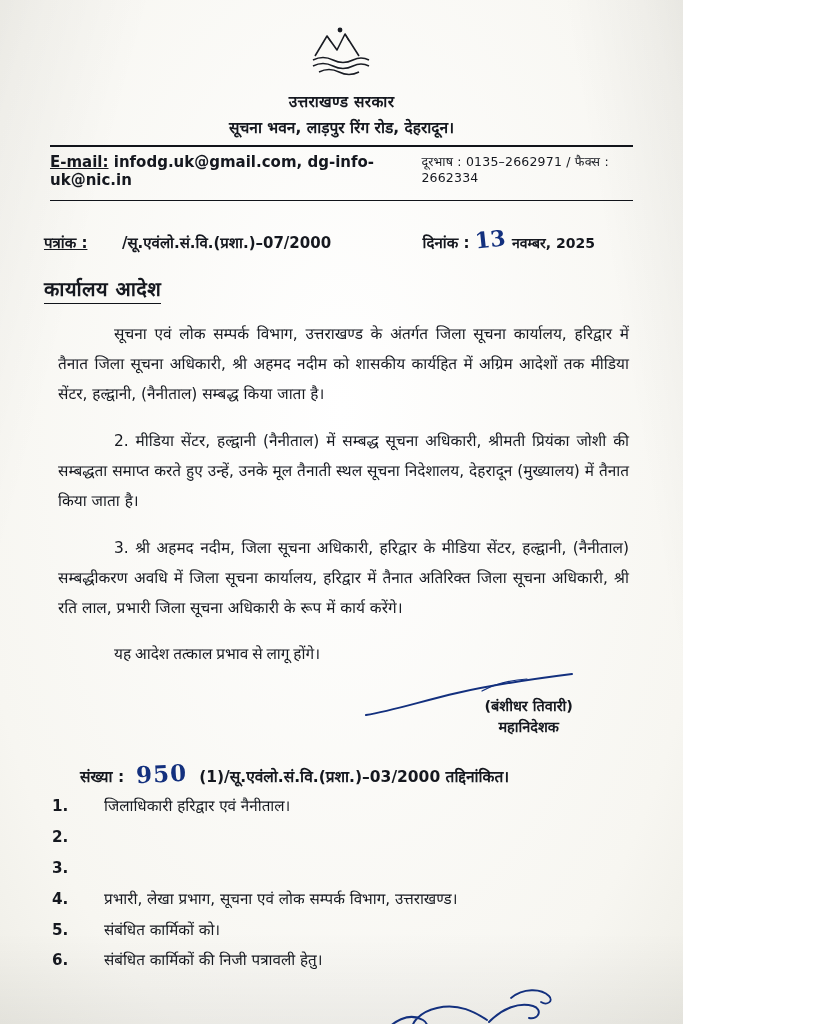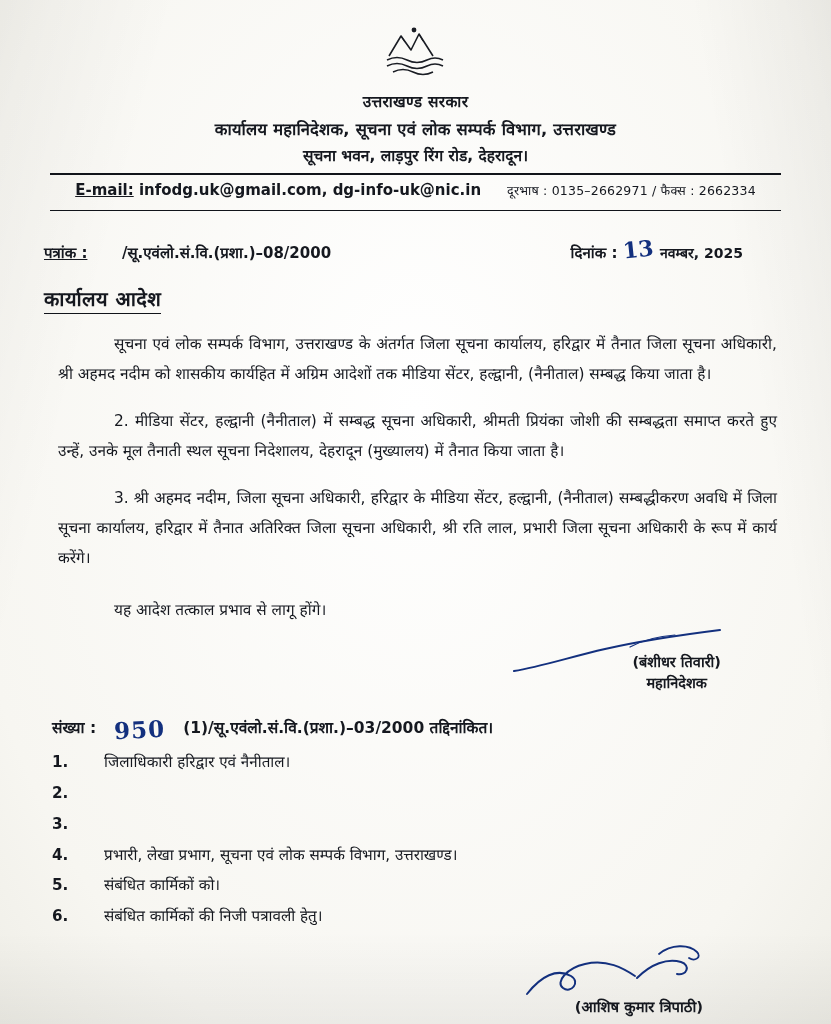--- a/index.html
+++ b/index.html
@@ -5,21 +5,21 @@
   html, body {
     margin: 0;
     padding: 0;
     background: #ffffff;
   }
   body {
     font-family: "DejaVu Sans", sans-serif;
   }
   .page {
     position: relative;
-    width: 831px;
+    width: 683px;
     height: 1024px;
     background: #7dd3fc;
     overflow: hidden;
     color: #15181f;
   }
   
   .paper-shade {
     position: absolute;
     inset: 0;
     background:
@@ -67,21 +67,21 @@
   .rule {
     border-top: 2px solid #11141a;
     margin: 7px 6px 0 6px;
   }
   .rule.thin {
     border-top: 1.4px solid #11141a;
     margin-top: 6px;
   }
   .contact-row {
     display: flex;
-    align-items: center;
+    align-items: flex-start;
     justify-content: center;
     gap: 26px;
     margin-top: 6px;
     padding: 0 6px 5px 6px;
     font-size: 13.5px;
   }
   .email-block {
     font-weight: 700;
     font-size: 15px;
   }
@@ -137,21 +137,22 @@
     margin-top: 17px;
     font-size: 15.4px;
     line-height: 1.95;
     text-align: justify;
     text-justify: inter-word;
     text-indent: 56px;
     padding: 0 10px 0 14px;
   }
   .para.p-closing {
     text-indent: 56px;
-    margin-top: 22px;
+    margin-top: 16px;
+    font-family: Liberation Serif, serif;
   }
 
   
   .sign-block {
     margin-top: 26px;
     padding-right: 66px;
     text-align: right;
     position: relative;
   }
   .sign-scribble {
@@ -171,23 +172,24 @@
     margin-top: 1px;
     margin-right: 14px;
   }
 
   
   .endorse {
     margin-top: 24px;
     font-size: 15.5px;
     font-weight: 600;
     display: flex;
-    align-items: flex-start;
-    gap: 8px;
+    align-items: flex-end;
+    gap: 2px;
     padding-left: 8px;
+    margin-left: 28px;
   }
   .hand-num {
     font-family: "DejaVu Serif", serif;
     color: #13307e;
     font-size: 23px;
     font-weight: 700;
     letter-spacing: 1px;
     transform: rotate(-3deg);
     display: inline-block;
     margin: 0 10px;
@@ -261,38 +263,37 @@
             <path d="M6 34 q10 -5 20 0 q10 5 20 0 q8 -4 16 0" stroke-width="1.6"></path>
             <path d="M6 40 q10 -5 20 0 q10 5 20 0 q8 -4 16 0" stroke-width="1.6"></path>
             <path d="M12 46 q10 -5 20 0 q10 5 20 0" stroke-width="1.4"></path>
           </g>
           <circle cx="33" cy="4" r="2.4" fill="#1a1d24"></circle>
         </svg>
       </span>
     </div>
 
     <div class="gov-name">उत्तराखण्ड सरकार</div>
-    <div class="office-line">कार्यालय महानिदेशक, सूचना एवं लोक सम्पर्क विभाग, उत्तराखण्ड</div>
     <div class="address-line">सूचना भवन, लाड़पुर रिंग रोड, देहरादून।</div>
 
     <div class="rule"></div>
 
     <div class="contact-row">
       <div class="email-block">
         <span class="email-label">E-mail:</span>
         <span>infodg.uk@gmail.com, dg-info-uk@nic.in</span>
       </div>
       <div class="phone-block">दूरभाष : 0135–2662971 / फैक्स : 2662334</div>
     </div>
 
     <div class="rule thin"></div>
 
     <div class="ref-row">
       <span class="ref-label">पत्रांक :</span>
-      <span class="ref-value">/सू.एवंलो.सं.वि.(प्रशा.)–08/2000</span>
+      <span class="ref-value">/सू.एवंलो.सं.वि.(प्रशा.)–07/2000</span>
       <span class="date-wrap">
         <span>दिनांक :</span>
         <span class="hand-date">13</span>
         <span class="date-month">नवम्बर, 2025</span>
       </span>
     </div>
 
     <div class="doc-title">
       <span class="u">कार्यालय आदेश</span>
     </div>

